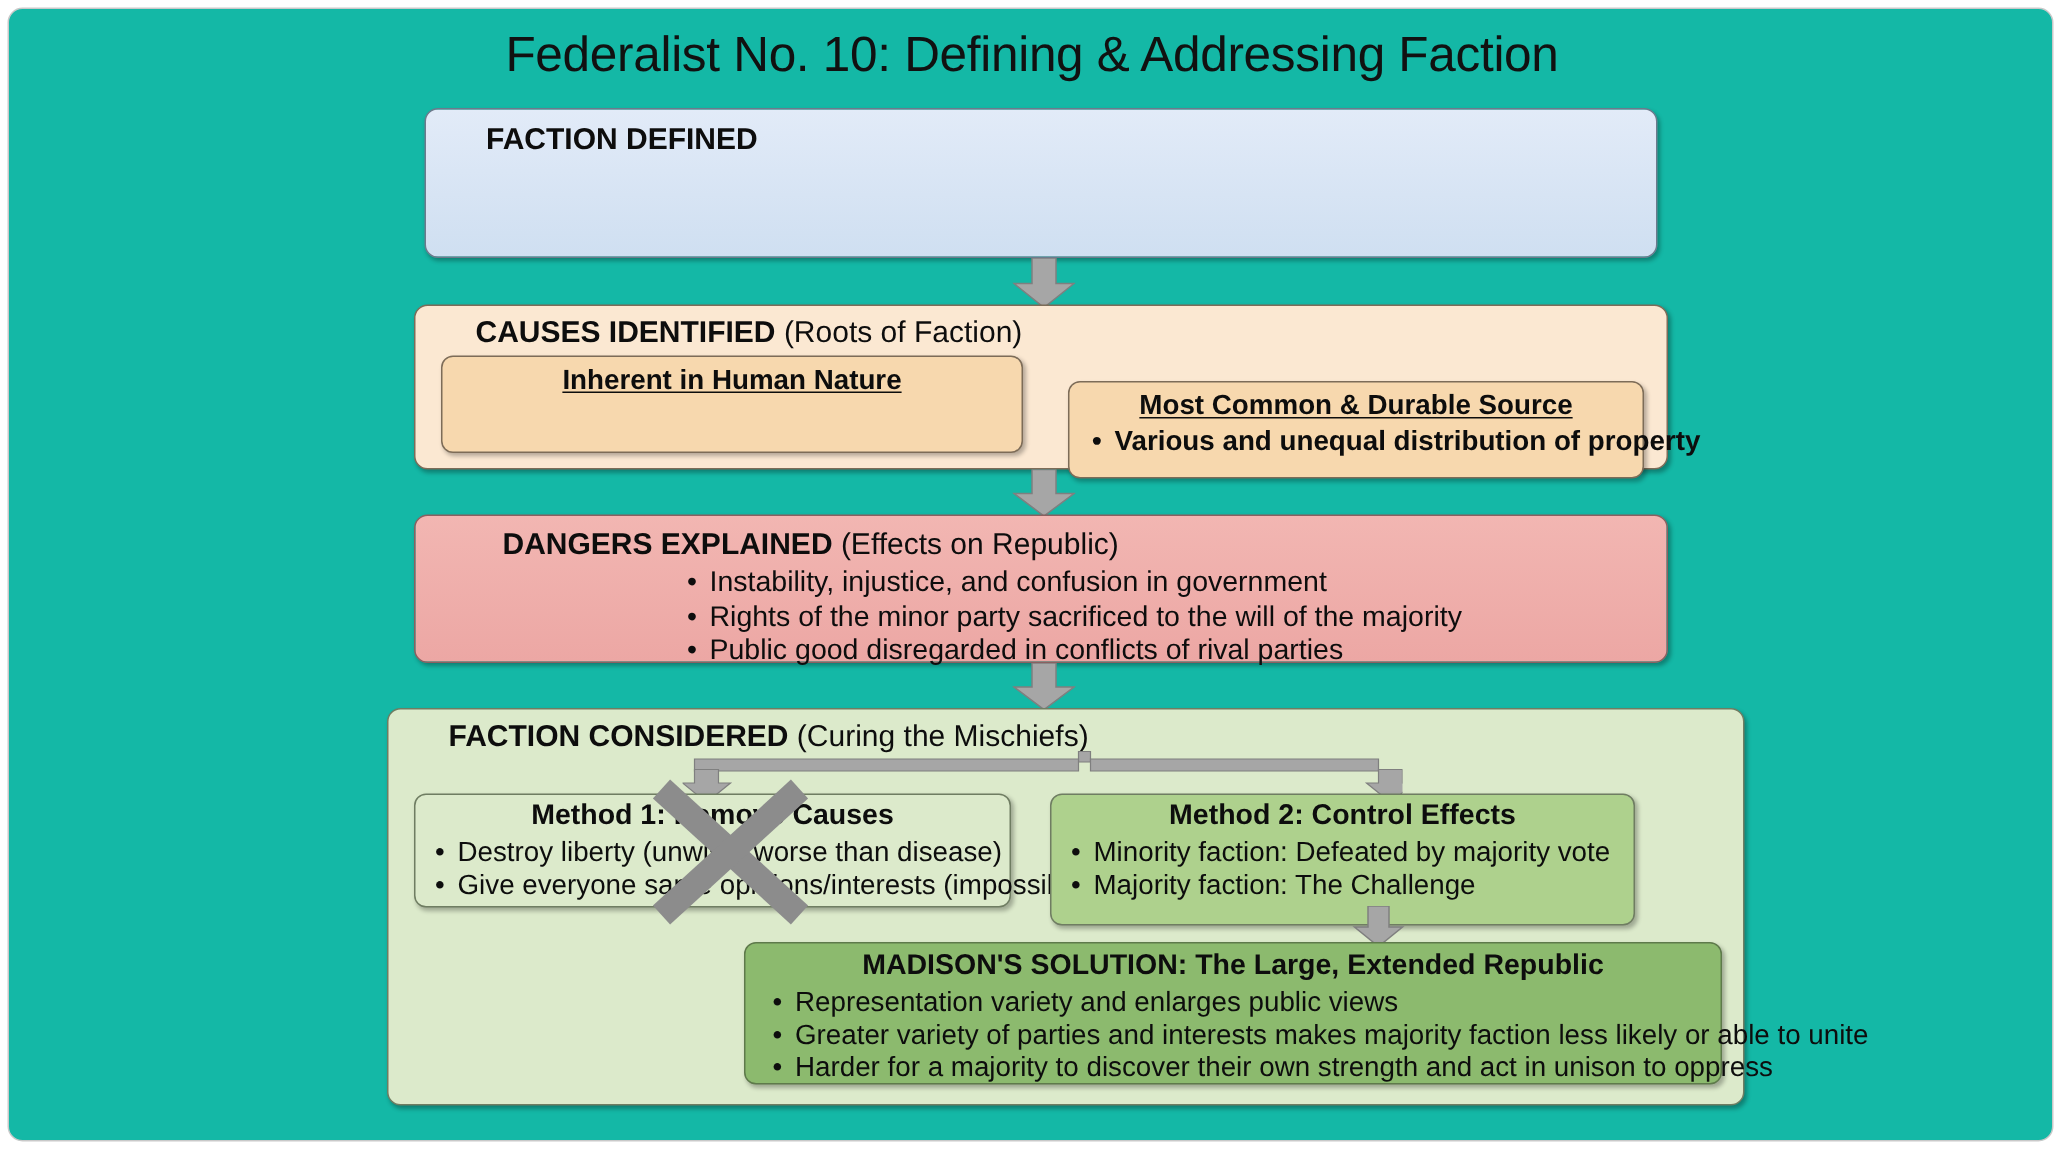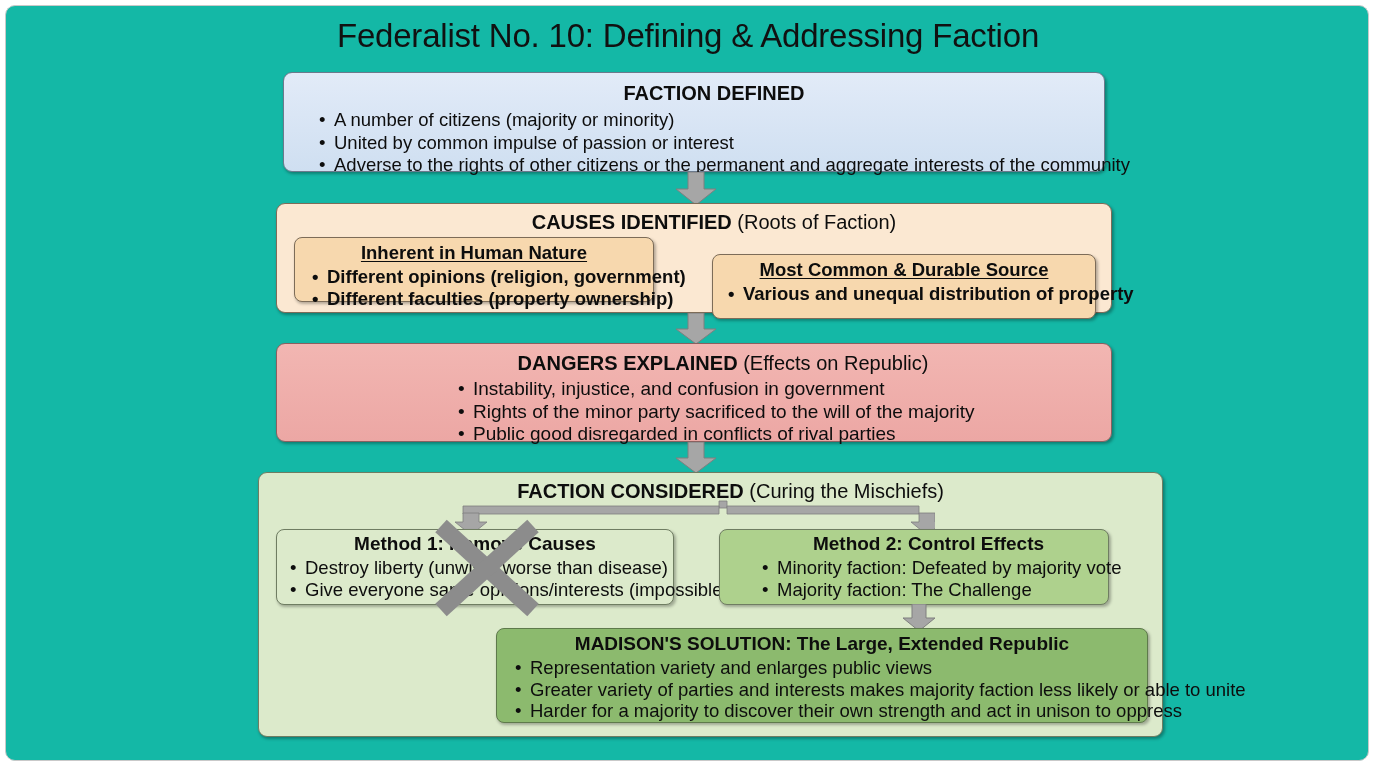--- a/index.html
+++ b/index.html
@@ -37,21 +37,21 @@
 
   
   .box {
     position: absolute;
     box-sizing: border-box;
     border-radius: 9px;
     border: 1px solid #6f6f6f;
     box-shadow: 1.5px 2px 3px rgba(0,0,0,0.30);
   }
   .box-head {
-    text-align: center;
+    text-align: left;
     font-weight: bold;
     color: #0d0d0d;
     margin-left: 40px;
   }
   .box-head .sub {
     font-weight: normal;
   }
   ul.bullets {
     margin: 0;
     padding: 0;
@@ -91,21 +91,21 @@
   }
   #causes .box-head { font-size: 20px; padding-top: 7px; }
   .sub-box {
     position: absolute;
     box-sizing: border-box;
     border-radius: 8px;
     border: 1px solid #7d6c58;
     background: #f7d8ae;
     box-shadow: 1.5px 2px 3px rgba(0,0,0,0.28);
   }
-  #cause-a { left: 17px; top: 33px; width: 360px; height: 65px; }
+  #cause-a { left: 17px; top: 33px; width: 388px; height: 65px; }
   #cause-b { left: 435px; top: 50px; width: 384px; height: 65px; }
   .sub-box .sub-head {
     text-align: center; font-weight: bold; font-size: 18.5px;
     color: #0d0d0d; padding-top: 4px;
   }
   #cause-a ul { margin-top: 2px; margin-left: 32px; }
   #cause-b ul { margin-top: 2px; margin-left: 30px; }
   .sub-box ul li { font-size: 18.5px; line-height: 21.5px; font-weight: bold; }
 
   
@@ -126,24 +126,23 @@
     border-color: #6f7d62;
   }
   #remedies .box-head { font-size: 20px; padding-top: 7px; }
 
   #method1 {
     left: 17px; top: 56px; width: 398px; height: 76px;
     background: #dceacb;
     border-color: #6f7d62;
   }
   #method2 {
-    left: 460px; top: 56px; width: 390px; height: 76px;
+    left: 441px; top: 56px; width: 390px; height: 88px;
     background: #aed18d;
     border-color: #6f7d62;
-    padding-left: 29px;
   }
   #method1 .sub-head, #method2 .sub-head { font-size: 19px; padding-top: 3px; }
   #method1 ul { margin-top: 2px; margin-left: 28px; }
   #method2 ul { margin-top: 2px; margin-left: 28px; }
   #method1 ul li, #method2 ul li {
     font-size: 18.5px; line-height: 22px; font-weight: normal;
   }
 
   #madison {
     left: 237px; top: 155px; width: 652px; height: 95px;
@@ -162,40 +161,31 @@
 </style>
 </head>
 <body>
 
 <div class="canvas">
 
   <div class="title">Federalist No. 10: Defining &amp; Addressing Faction</div>
 
   <div class="box" id="faction-defined">
     <div class="box-head">FACTION DEFINED</div>
-    <ul class="bullets">
-      <li>A number of citizens (majority or minority)</li>
-      <li>United by common impulse of passion or interest</li>
-      <li>Adverse to the rights of other citizens or the permanent and aggregate interests of the community</li>
-    </ul>
   </div>
 
   <svg class="arrow" style="left:669px; top:166px;" width="42" height="34" viewBox="0 0 42 34">
     <polygon points="13,0 29,0 29,17 41,17 21,33 1,17 13,17" fill="#a6a6a6" stroke="#7f7f7f" stroke-width="1"></polygon>
   </svg>
 
   <div class="box" id="causes">
     <div class="box-head"><span>CAUSES IDENTIFIED</span><span class="sub"> (Roots of Faction)</span></div>
 
     <div class="sub-box" id="cause-a">
       <div class="sub-head underline-head">Inherent in Human Nature</div>
-      <ul class="bullets">
-        <li>Different opinions (religion, government)</li>
-        <li>Different faculties (property ownership)</li>
-      </ul>
     </div>
 
     <div class="sub-box" id="cause-b">
       <div class="sub-head underline-head">Most Common &amp; Durable Source</div>
       <ul class="bullets">
         <li>Various and unequal distribution of property</li>
       </ul>
     </div>
   </div>
 

